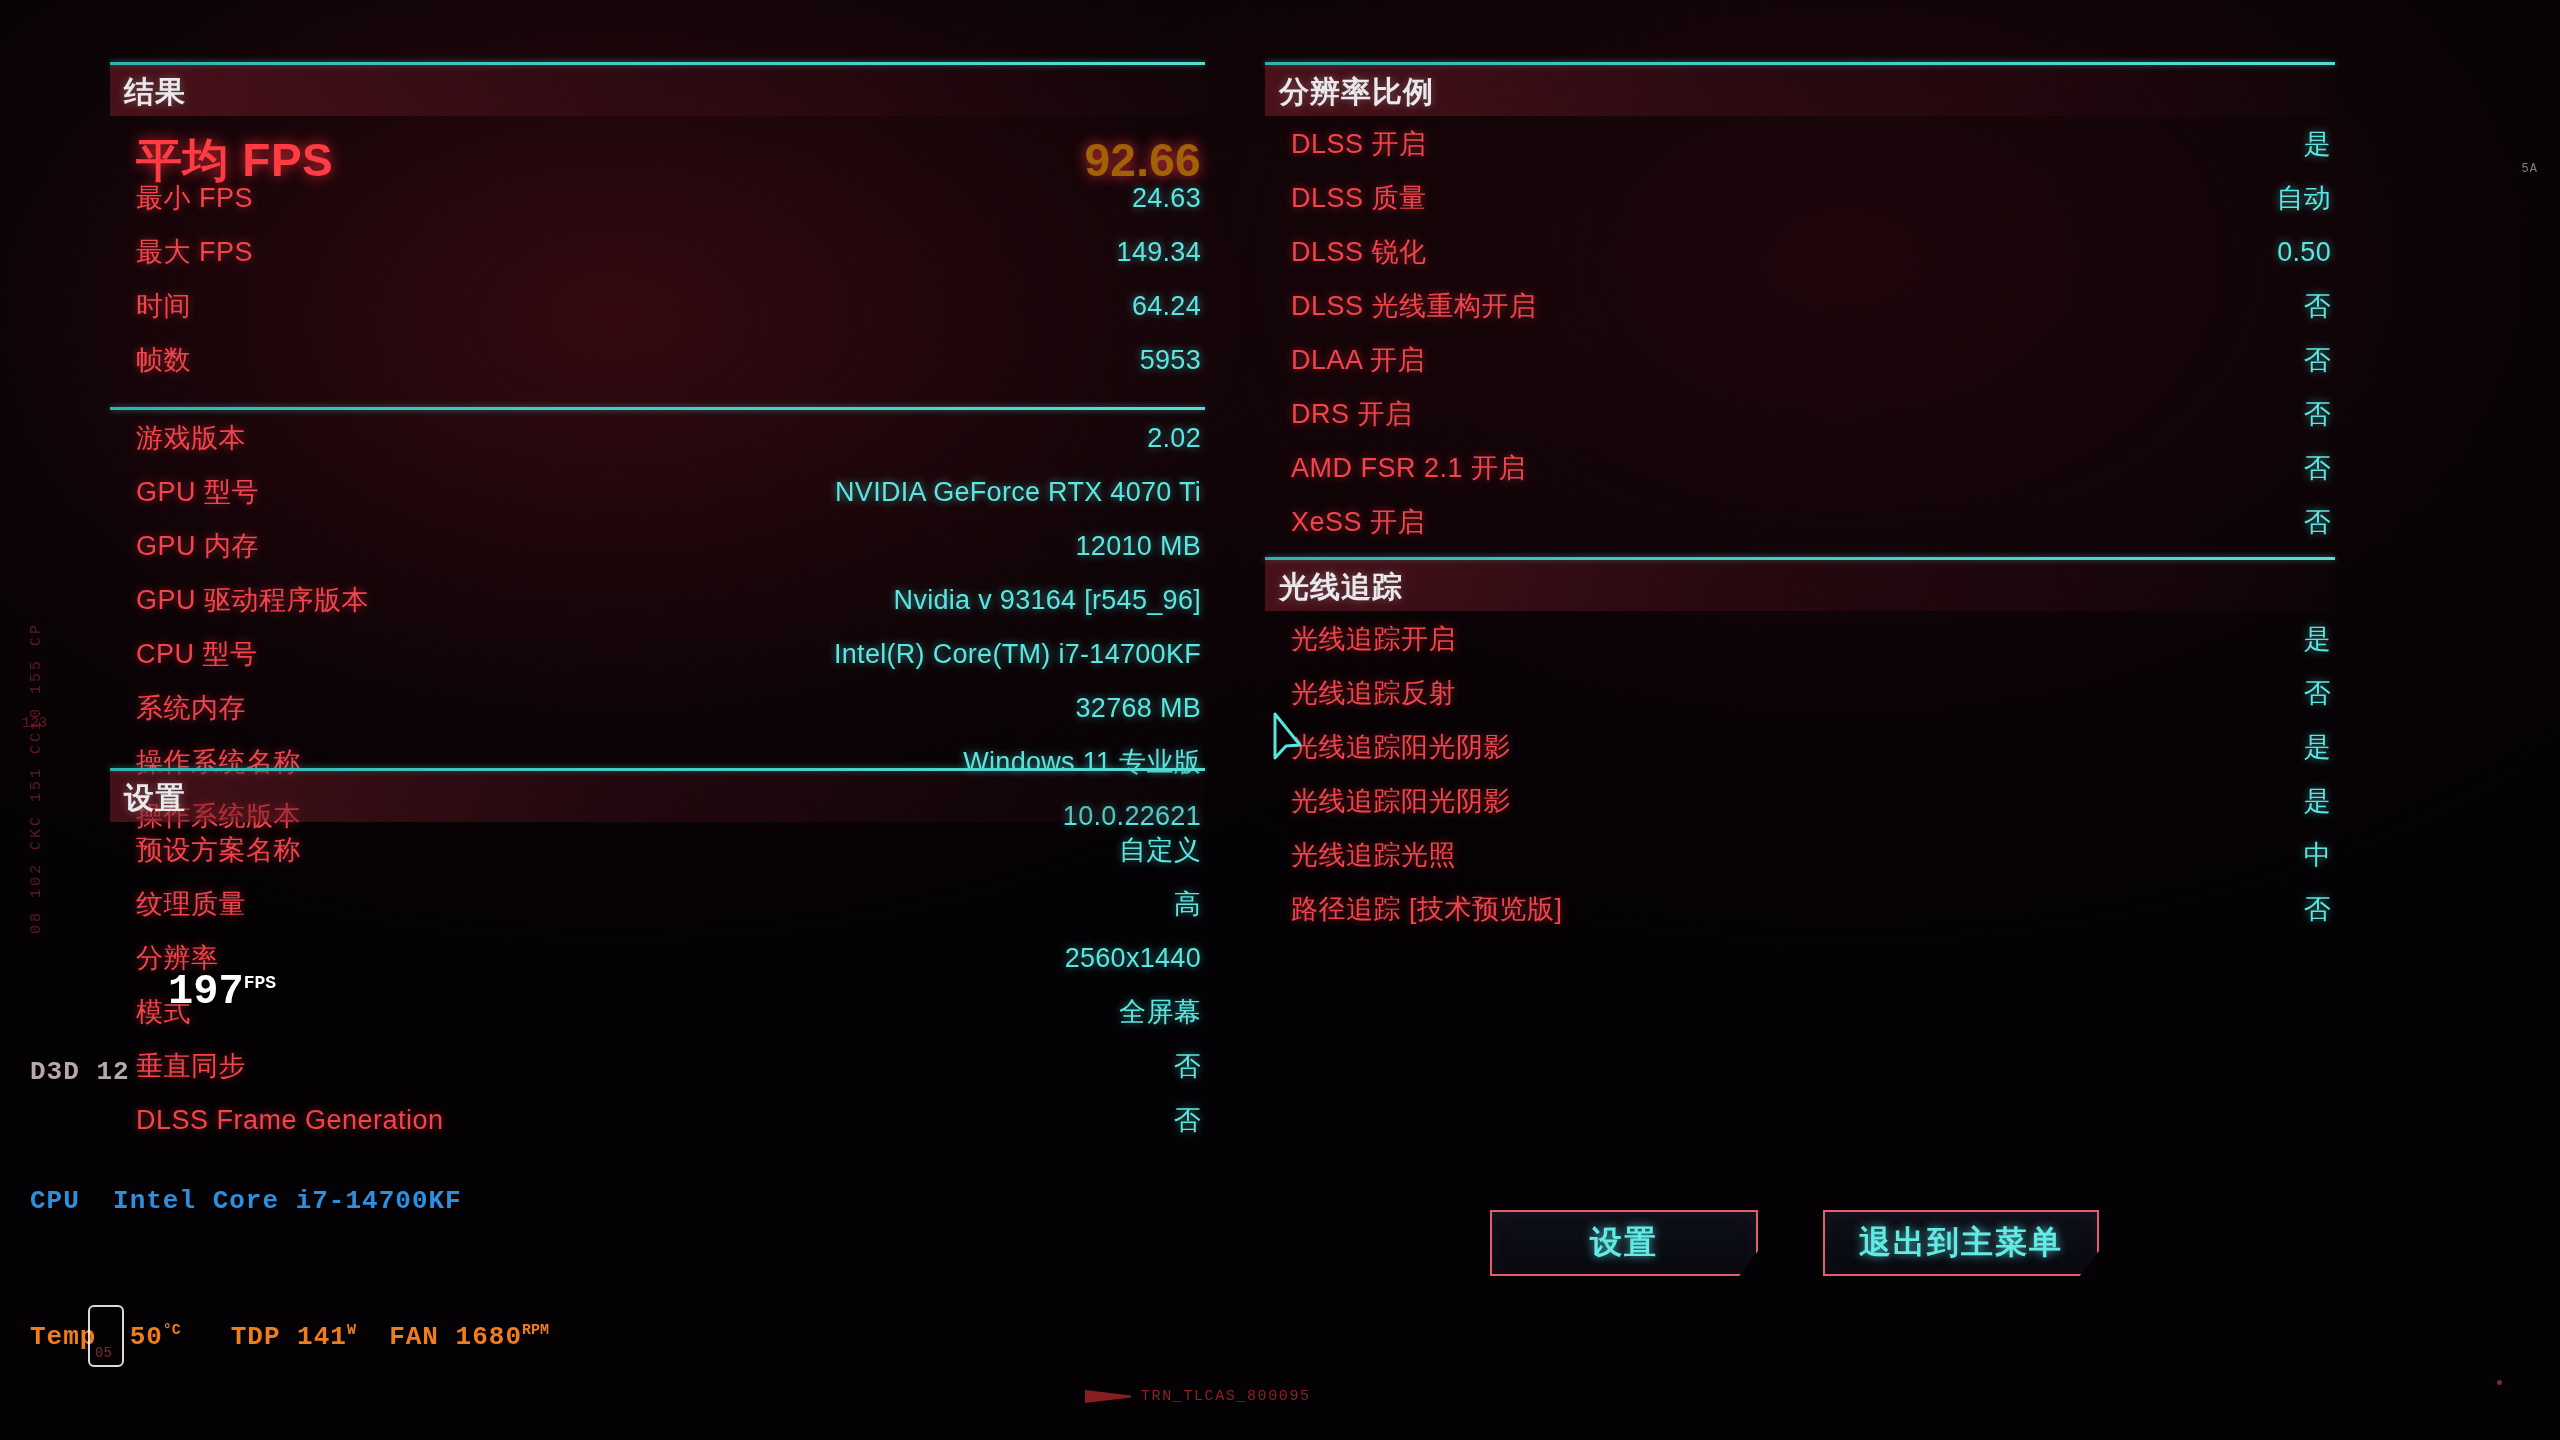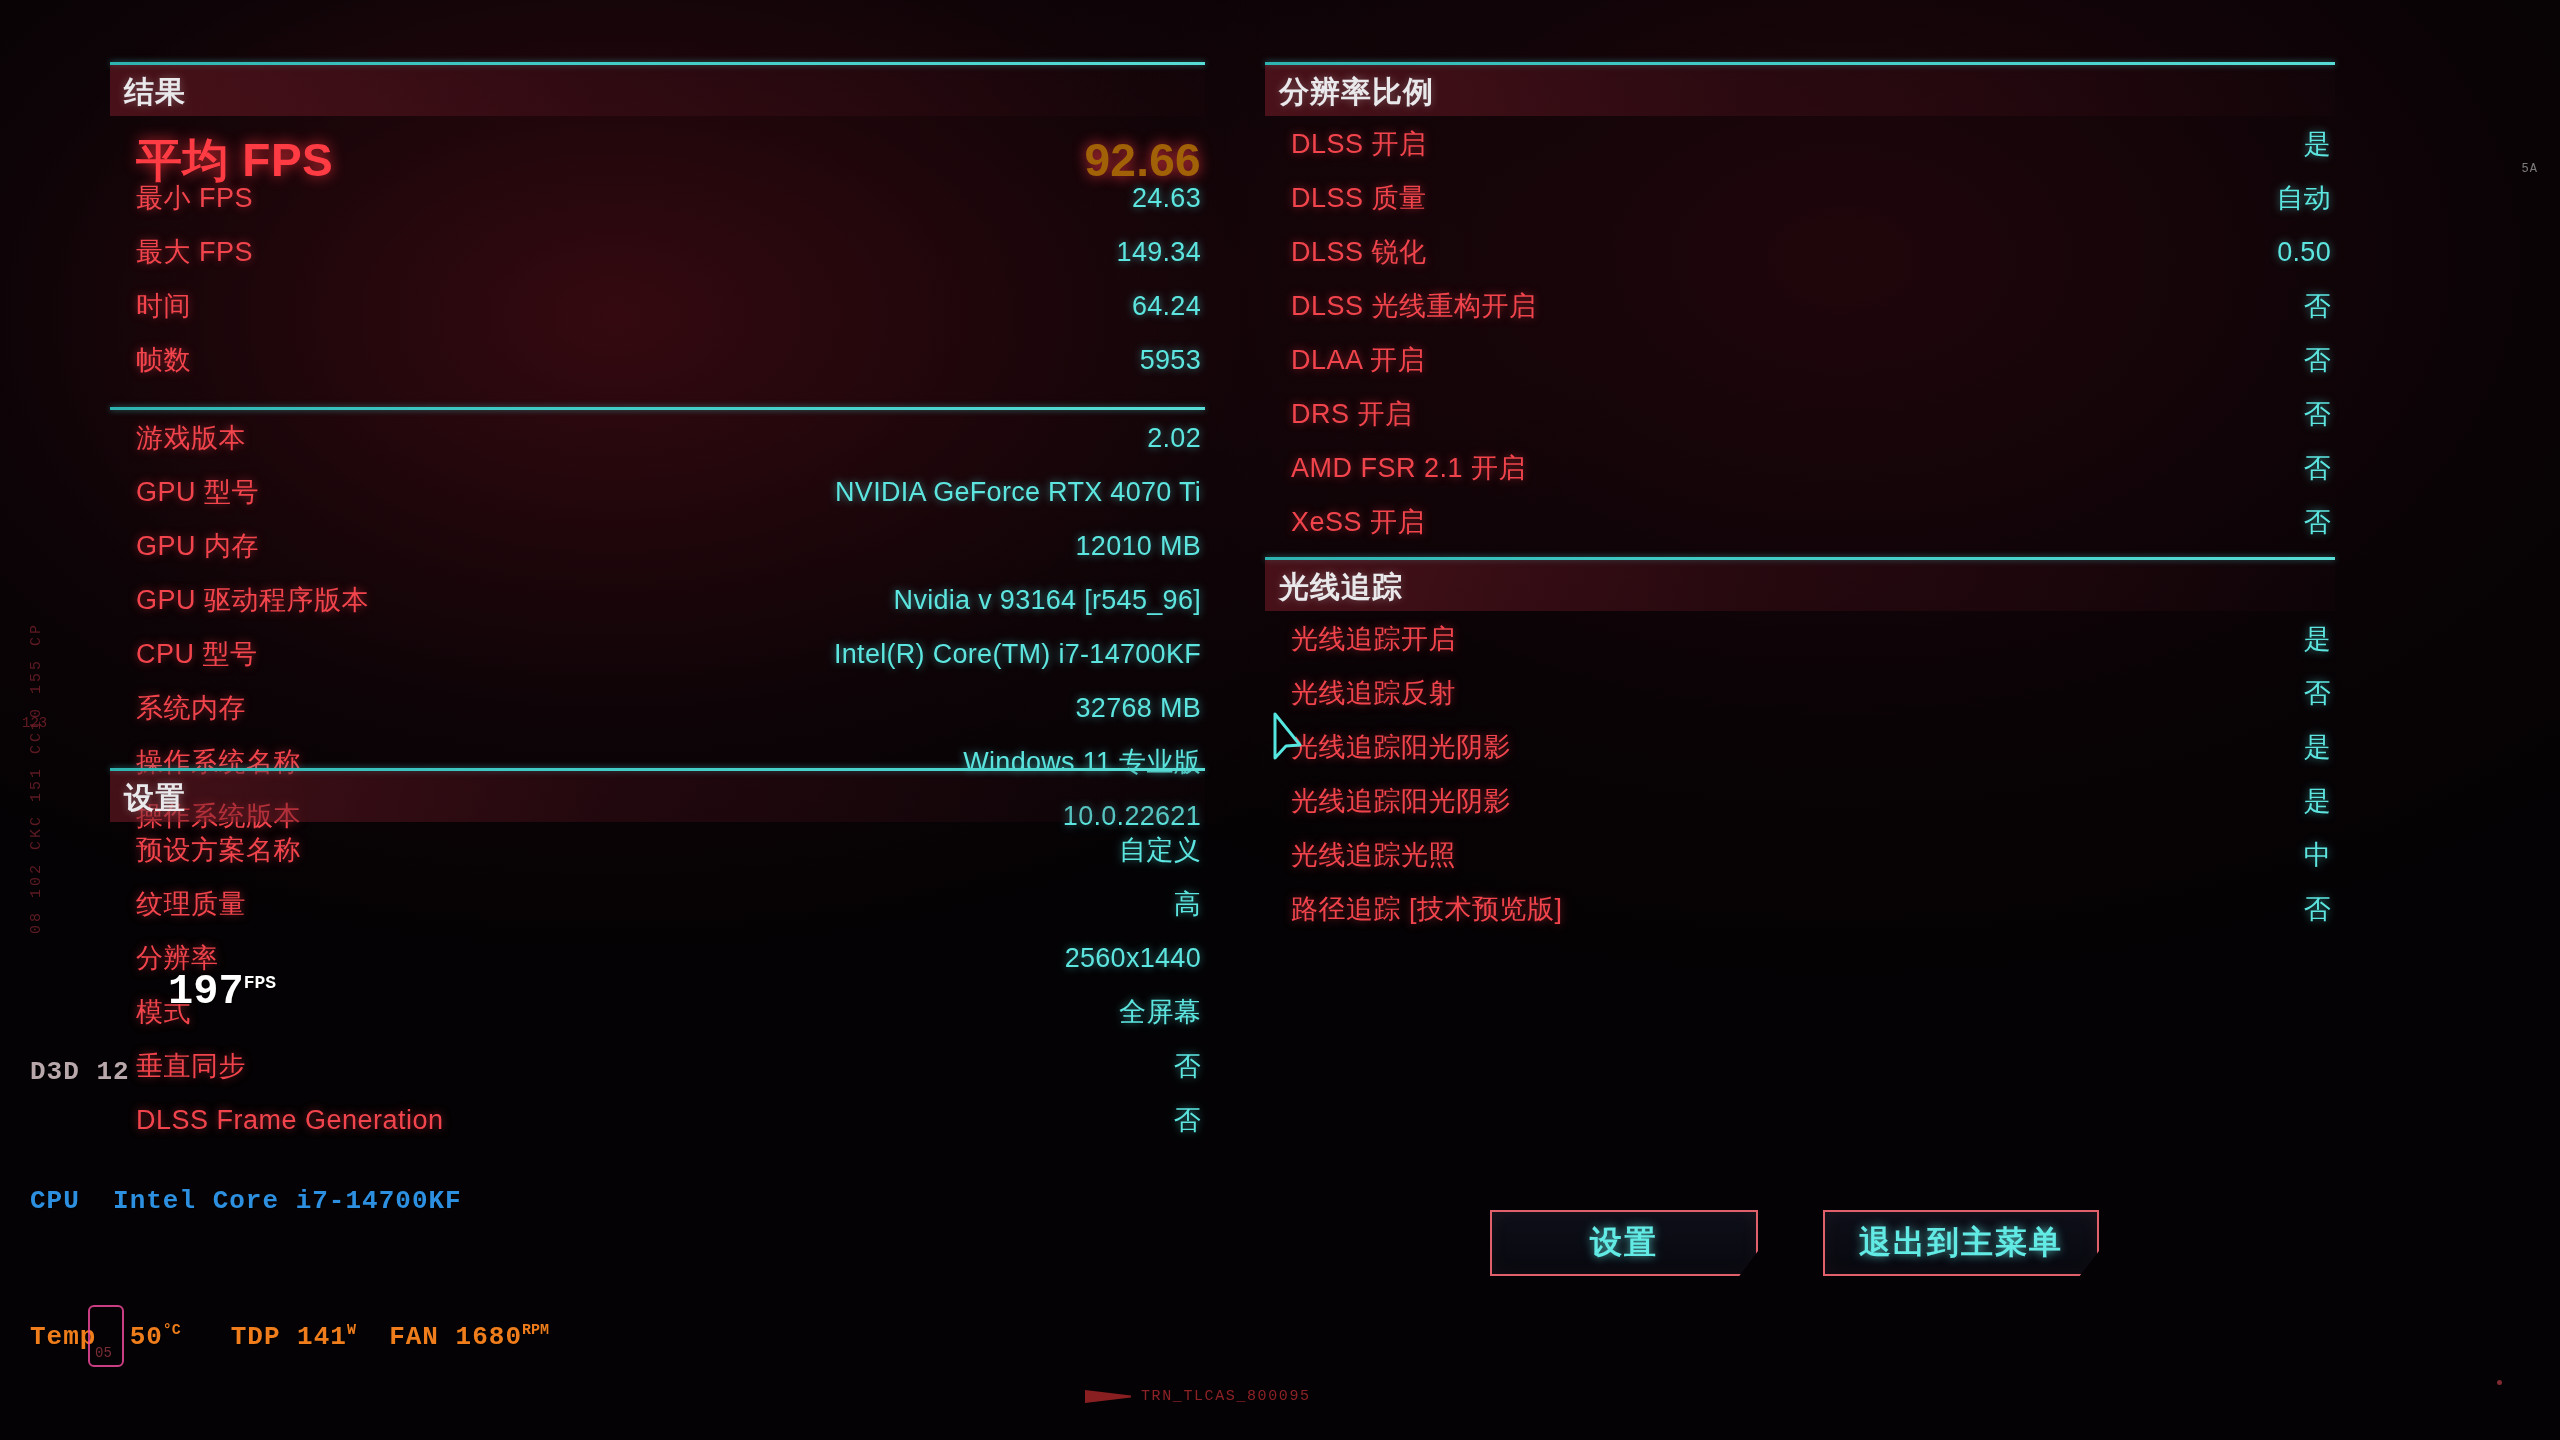--- a/index.html
+++ b/index.html
@@ -146,21 +146,21 @@
     position:absolute; right:22px; top:162px;
     font-family:"Liberation Mono","DejaVu Sans Mono",monospace;
     font-size:12px; color:#a3a3a3; opacity:0.75; letter-spacing:1px;
   }
   #dot-mark {
     position:absolute; right:58px; top:1380px;
     width:5px; height:5px; background:#7e2a30; border-radius:50%;
   }
   #ram-badge {
     position:absolute; left:88px; top:1305px;
-    width:36px; height:62px; border:2px solid #ec4899; border-radius:6px;
+    width:36px; height:62px; border:2px solid #ffffff; border-radius:6px;
     opacity:0.85;
   }
   #ram-badge .bn {
     position:absolute; left:5px; bottom:4px;
     font-family:"Liberation Mono","DejaVu Sans Mono",monospace;
     font-size:14px; color:#8e343c;
   }
 
   
   #cursor { position:absolute; left:1272px; top:712px; }

